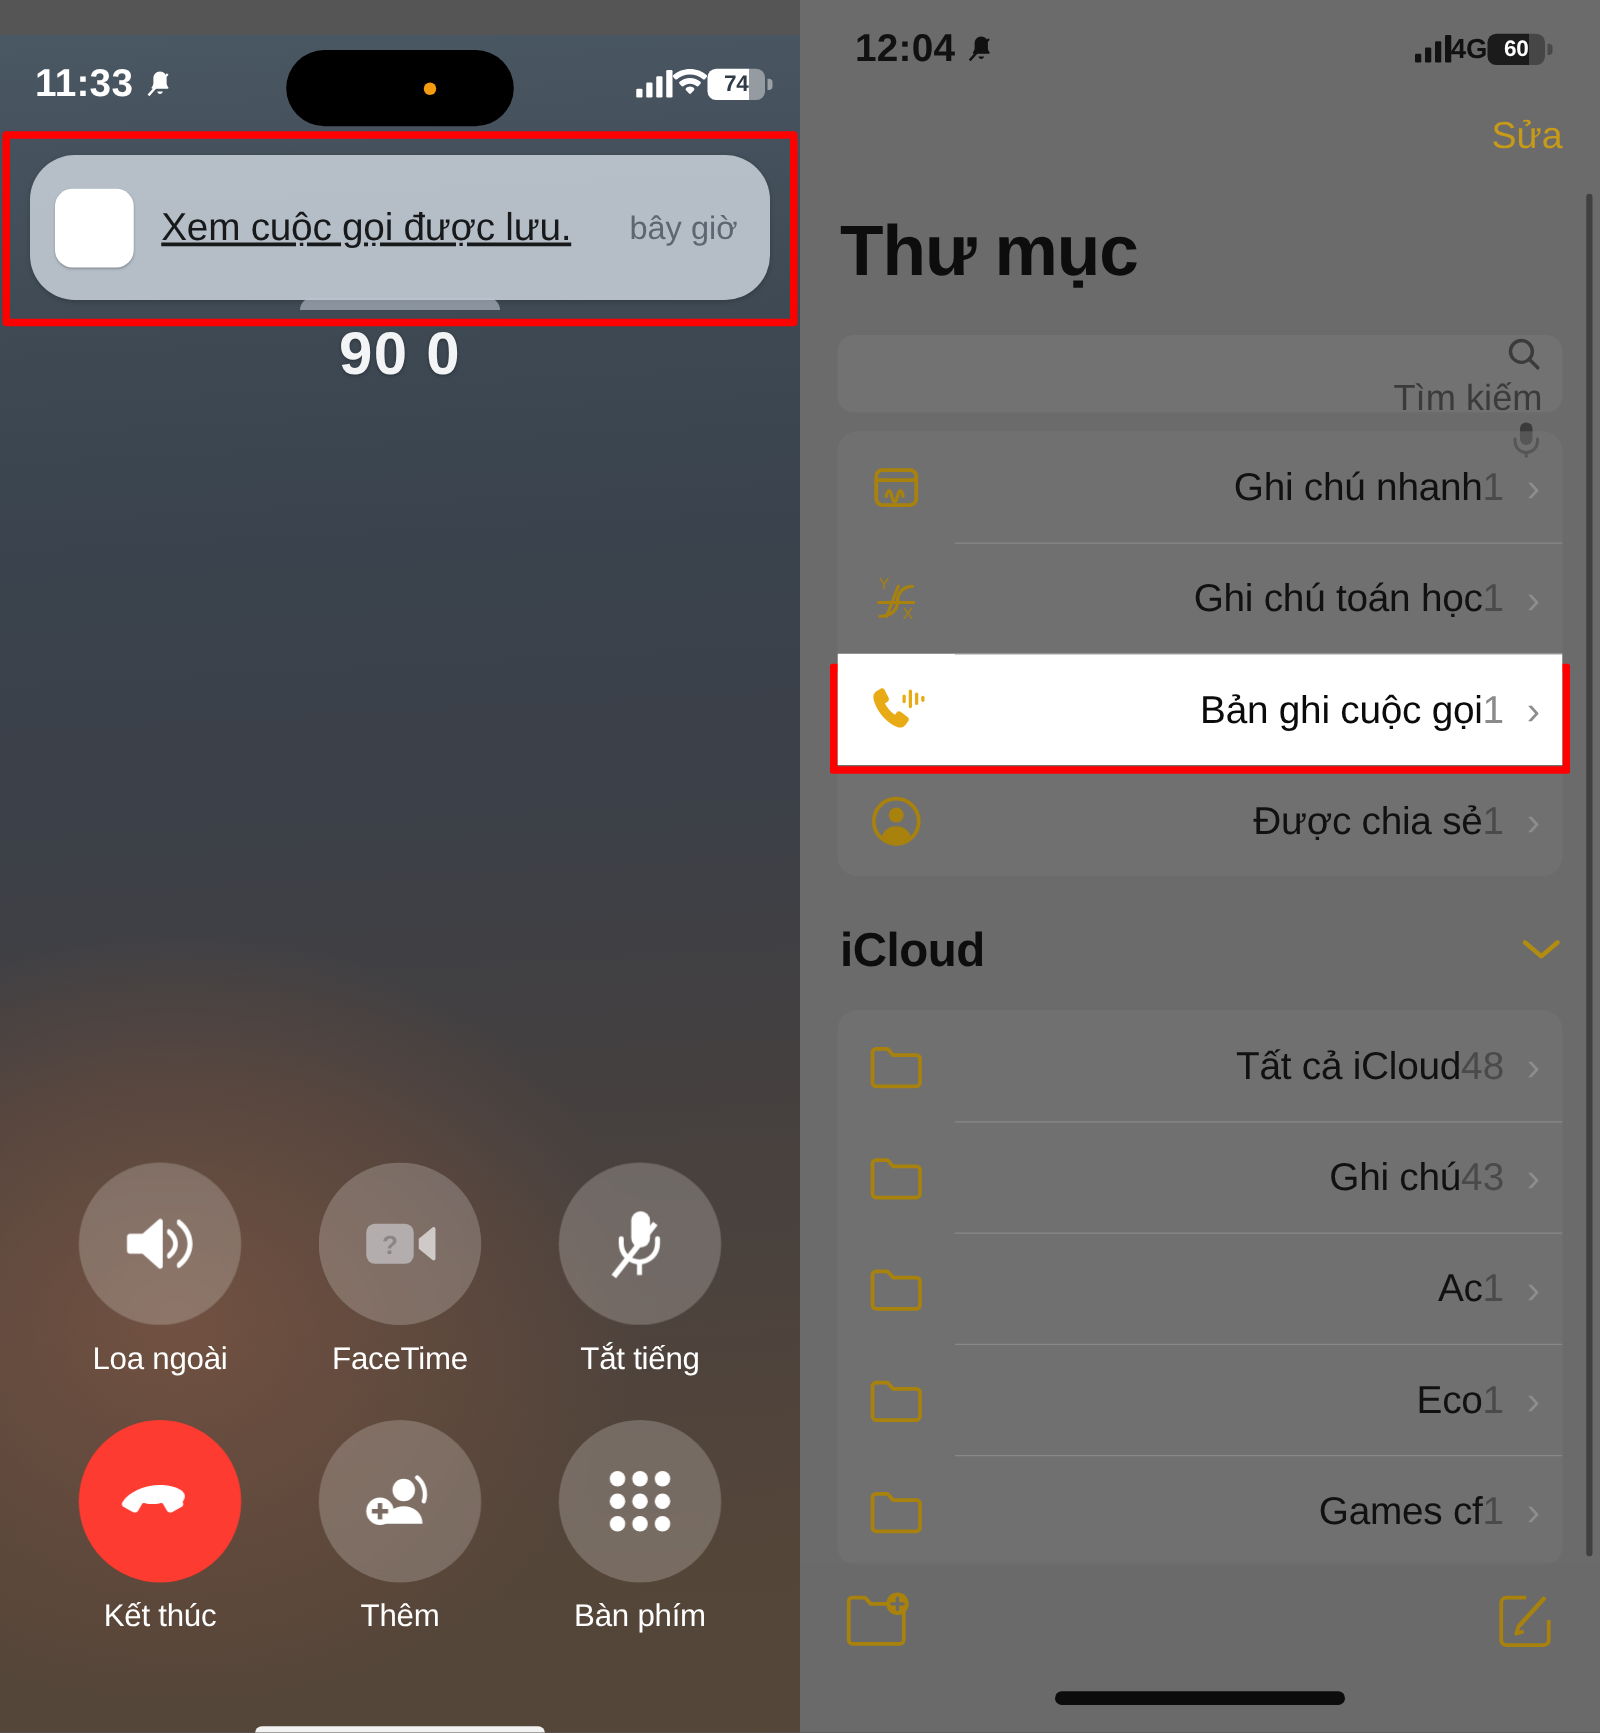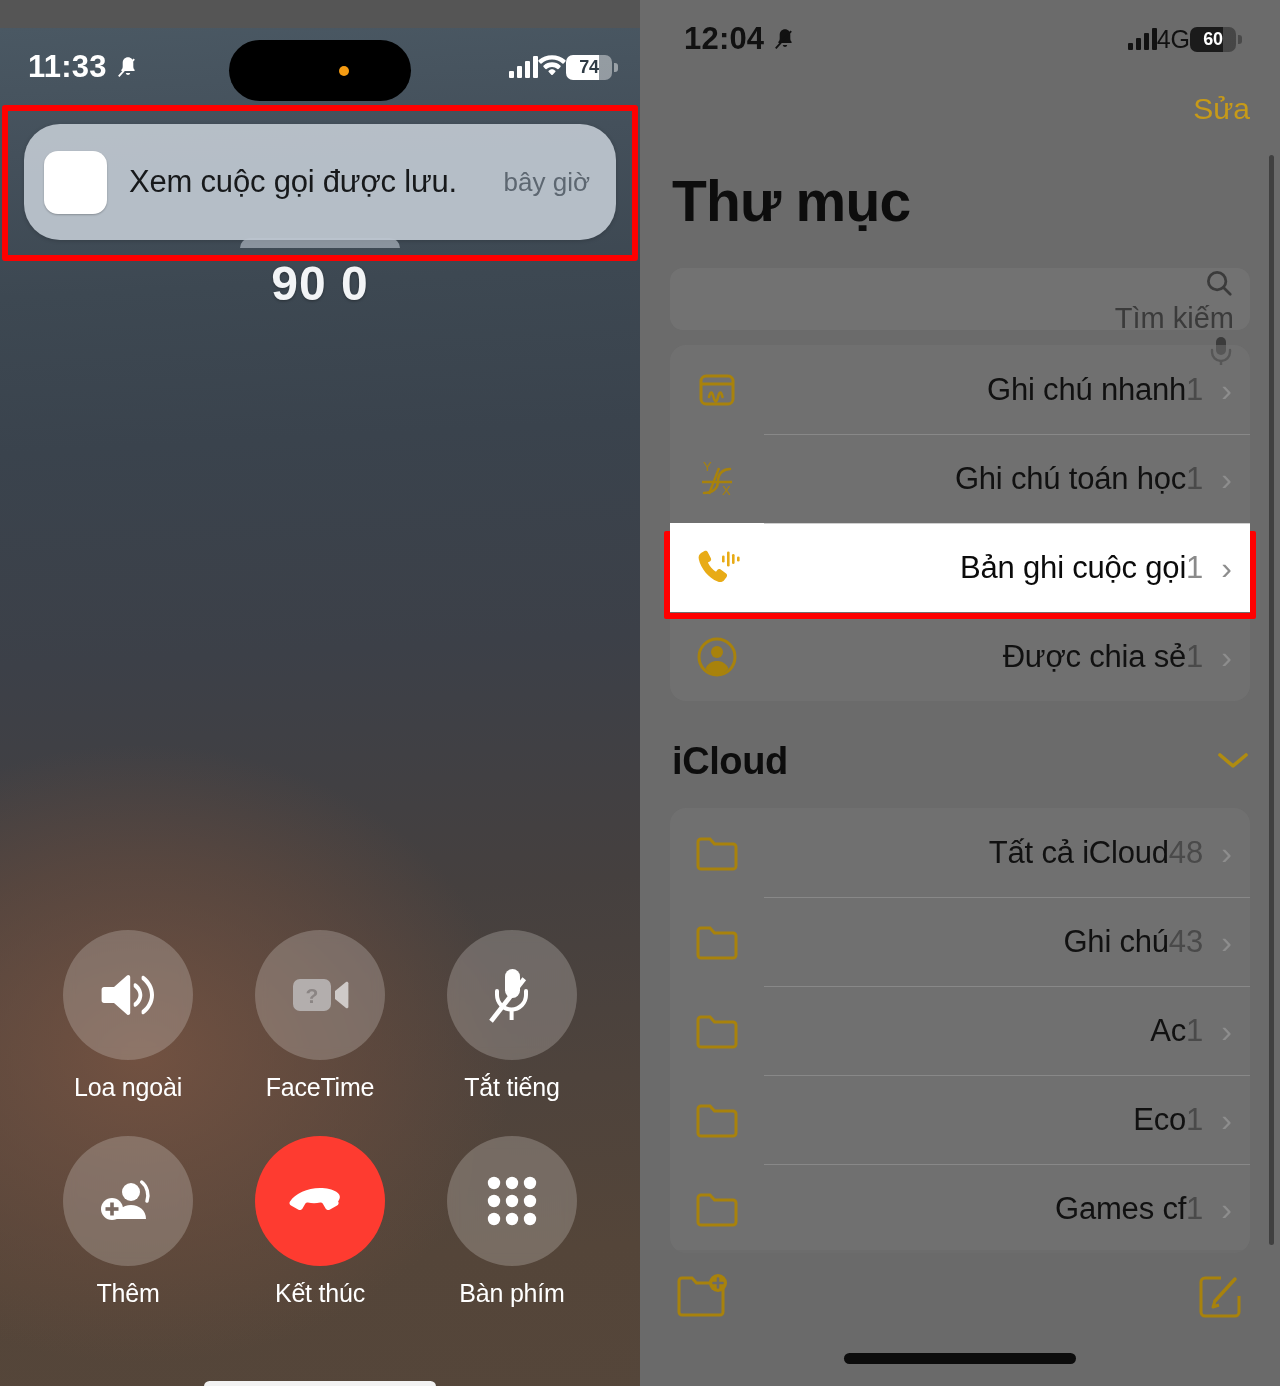--- a/index.html
+++ b/index.html
@@ -69,21 +69,21 @@
     box-shadow: 0 1px 4px rgba(0,0,0,.18);
   }
   .notes-icon {
     width: 63px; height: 63px; border-radius: 14px; overflow: hidden; flex: 0 0 auto;
     background: #fff; box-shadow: 0 1px 2px rgba(0,0,0,.25);
   }
   .notes-icon .top { height: 20px; background: linear-gradient(180deg,#ffd23a,#f5b70d); }
   .notes-icon .perf { height: 5px; background: repeating-linear-gradient(90deg,#d8d8d8 0 2px,#fff 2px 5px); }
   .notes-icon .lines { height: 38px; background: #fff;
     background-image: linear-gradient(180deg, transparent 0 10px, #e2e2e2 10px 11px, transparent 11px 22px, #e2e2e2 22px 23px, transparent 23px 100%); }
-  .notif-text { flex: 1; font-size: 31px; color: #17191b; font-weight: 500; margin-left: 22px; letter-spacing: -.2px; }
+  .notif-text { flex: 1; font-size: 31px; color: #17191b; font-weight: 500; margin-left: 22px; letter-spacing: -.2px; text-decoration: underline; }
   .notif-time { font-size: 26px; color: #5d6771; font-weight: 400; }
   .notif-peek { display:flex; justify-content:center; gap: 5px; margin-top: -2px; }
   .notif-peek span { width: 160px; height: 10px; border-radius: 10px 10px 0 0; background: rgba(190,199,208,.6); }
 
   .call-number {
     position: absolute; top: 228px; left: 0; width: 640px; text-align: center;
     font-size: 48px; font-weight: 600; color: #f2f4f6; letter-spacing: 1px;
     text-shadow: 0 1px 3px rgba(0,0,0,.35);
   }
 
@@ -109,21 +109,21 @@
   .phone-right {
     position: relative; width: 640px; height: 1386px; overflow: hidden;
     background: #6b6b6b;
   }
   .statusbar-r {
     position: absolute; top: 0; left: 0; width: 640px; height: 78px;
     display: flex; align-items: center; justify-content: space-between;
     padding: 0 44px; color: #111;
   }
   .sb-time-d { font-size: 31px; font-weight: 600; color: #111; letter-spacing: .2px; }
-  .net-4g { font-size: 25px; font-weight: 400; color: #111; }
+  .net-4g { font-size: 22px; font-weight: 700; color: #111; }
 
   .edit-btn {
     position: absolute; top: 92px; right: 30px;
     font-size: 30px; color: #c79a18; font-weight: 400;
   }
   .page-title {
     position: absolute; top: 168px; left: 32px;
     font-size: 57px; font-weight: 700; color: #0d0d0d; letter-spacing: -.8px;
   }
 
@@ -276,42 +276,42 @@
               <path d="M11 27v4c0 8 6.5 14.5 14.5 14.5S40 39 40 31v-4" stroke="#fff" stroke-width="4" fill="none" stroke-linecap="round"></path>
               <rect x="23.6" y="45" width="4" height="11" fill="#fff"></rect>
               <rect x="4" y="54.5" width="54" height="4.6" transform="rotate(-52 5 56)" fill="#fff"></rect>
             </svg>
           </div>
           <div class="ctrl-label">Tắt tiếng</div>
         </div>
 
       </div>
       <div class="ctrl-row">
+
+        <div class="ctrl">
+          <div class="ctrl-btn end">
+            <svg width="66" height="34" viewBox="0 0 66 34">
+              <path d="M33 4C20 4 8.5 9.5 3 17.5c-1 1.4-.5 3.3 1 4.1l7.5 4.1c1.4.8 3.2.3 4-1.1l2.9-5c.5-.9 1.5-1.3 2.5-1.1 4 .9 8.3.9 12.3 0 1-.2 2 .2 2.5 1.1l2.9 5c.8 1.4 2.6 1.9 4 1.1l7.5-4.1c1.5-.8 2-2.7 1-4.1C57.5 9.5 46 4 33 4z" fill="#fff"></path>
+            </svg>
+          </div>
+          <div class="ctrl-label">Kết thúc</div>
+        </div>
 
         <div class="ctrl">
           <div class="ctrl-btn">
             <svg width="62" height="58" viewBox="0 0 62 58">
               <circle cx="34" cy="20" r="9" fill="#fff"></circle>
               <path d="M19 47c0-8.5 6.8-14 15-14s15 5.5 15 14H19z" fill="#fff"></path>
               <path d="M50 29c2.3-6.6.2-14.6-5.3-19" stroke="#fff" stroke-width="3.5" fill="none" stroke-linecap="round"></path>
               <circle cx="15" cy="37" r="11" fill="#fff"></circle>
               <rect x="13.2" y="30.5" width="3.6" height="13" fill="#7a6a62"></rect>
               <rect x="8.5" y="35.2" width="13" height="3.6" fill="#7a6a62"></rect>
             </svg>
           </div>
           <div class="ctrl-label">Thêm</div>
-        </div>
-
-        <div class="ctrl">
-          <div class="ctrl-btn end">
-            <svg width="66" height="34" viewBox="0 0 66 34">
-              <path d="M33 4C20 4 8.5 9.5 3 17.5c-1 1.4-.5 3.3 1 4.1l7.5 4.1c1.4.8 3.2.3 4-1.1l2.9-5c.5-.9 1.5-1.3 2.5-1.1 4 .9 8.3.9 12.3 0 1-.2 2 .2 2.5 1.1l2.9 5c.8 1.4 2.6 1.9 4 1.1l7.5-4.1c1.5-.8 2-2.7 1-4.1C57.5 9.5 46 4 33 4z" fill="#fff"></path>
-            </svg>
-          </div>
-          <div class="ctrl-label">Kết thúc</div>
         </div>
 
         <div class="ctrl">
           <div class="ctrl-btn">
             <svg width="54" height="54" viewBox="0 0 54 54">
               <g fill="#fff">
                 <circle cx="9" cy="9" r="6.2"></circle>
                   <circle cx="27" cy="9" r="6.2"></circle>
                   <circle cx="45" cy="9" r="6.2"></circle>
                 <circle cx="9" cy="27" r="6.2"></circle>

